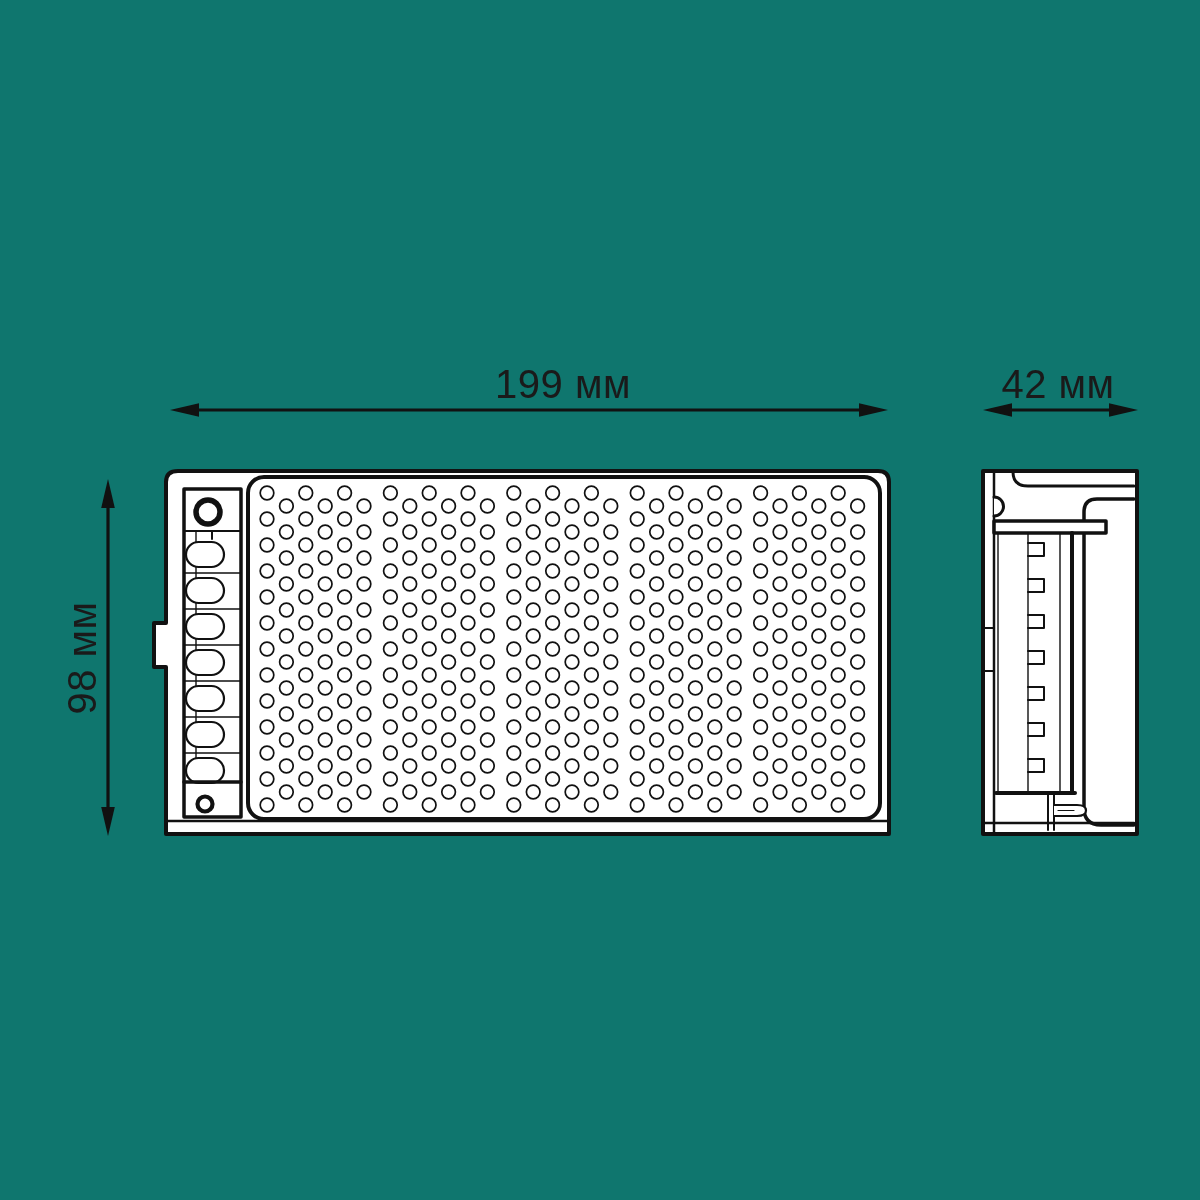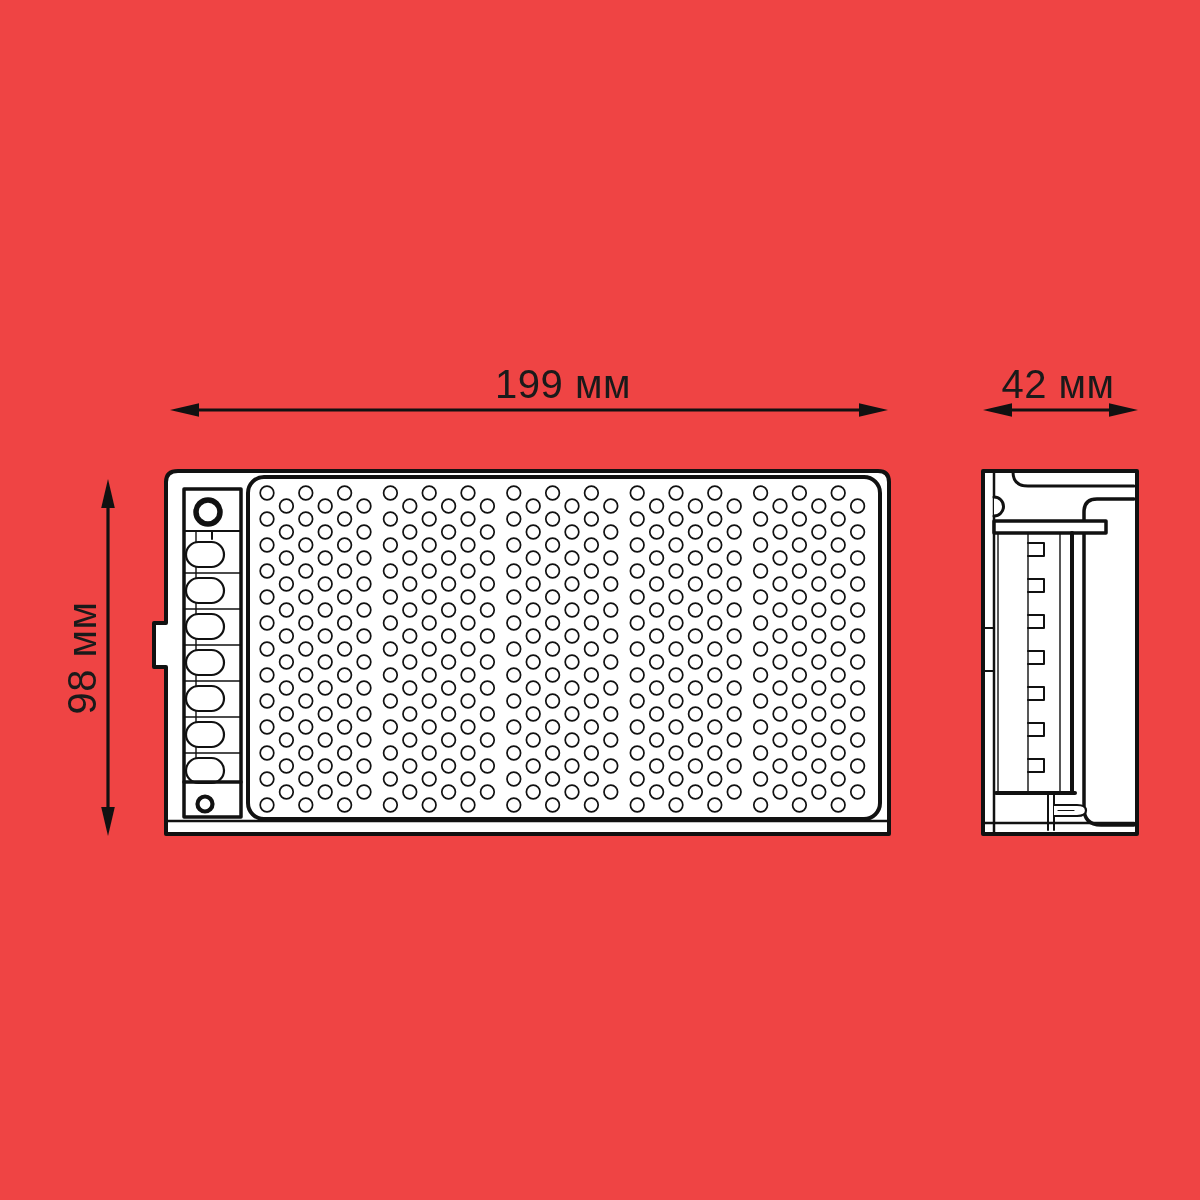--- a/index.html
+++ b/index.html
@@ -5,21 +5,21 @@
   html, body {
     margin: 0;
     padding: 0;
     background: #ffffff;
     font-family: "Liberation Sans", sans-serif;
   }
   .stage {
     width: 1200px;
     height: 1200px;
     position: relative;
-    background: #ef4444;
+    background: #0f766e;
     overflow: hidden;
   }
   svg { display: block; }
   text {
     font-family: "Liberation Sans", "DejaVu Sans", sans-serif;
     fill: #1a1a1a;
   }
   .dim-label {
     font-size: 40px;
     letter-spacing: 0.5px;

